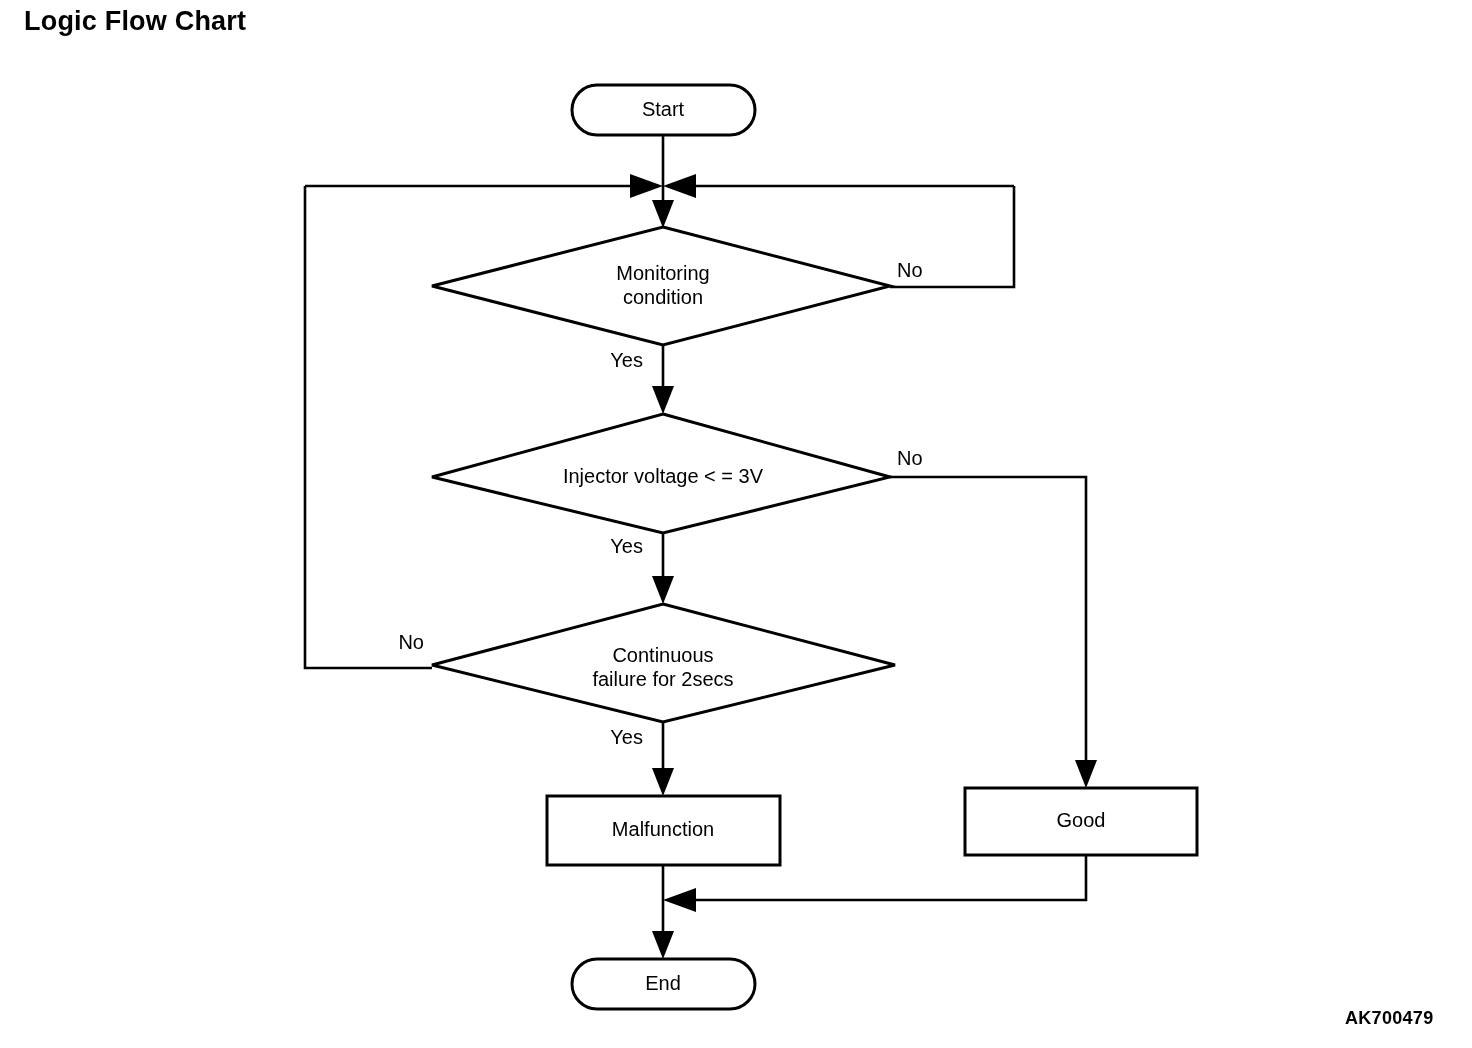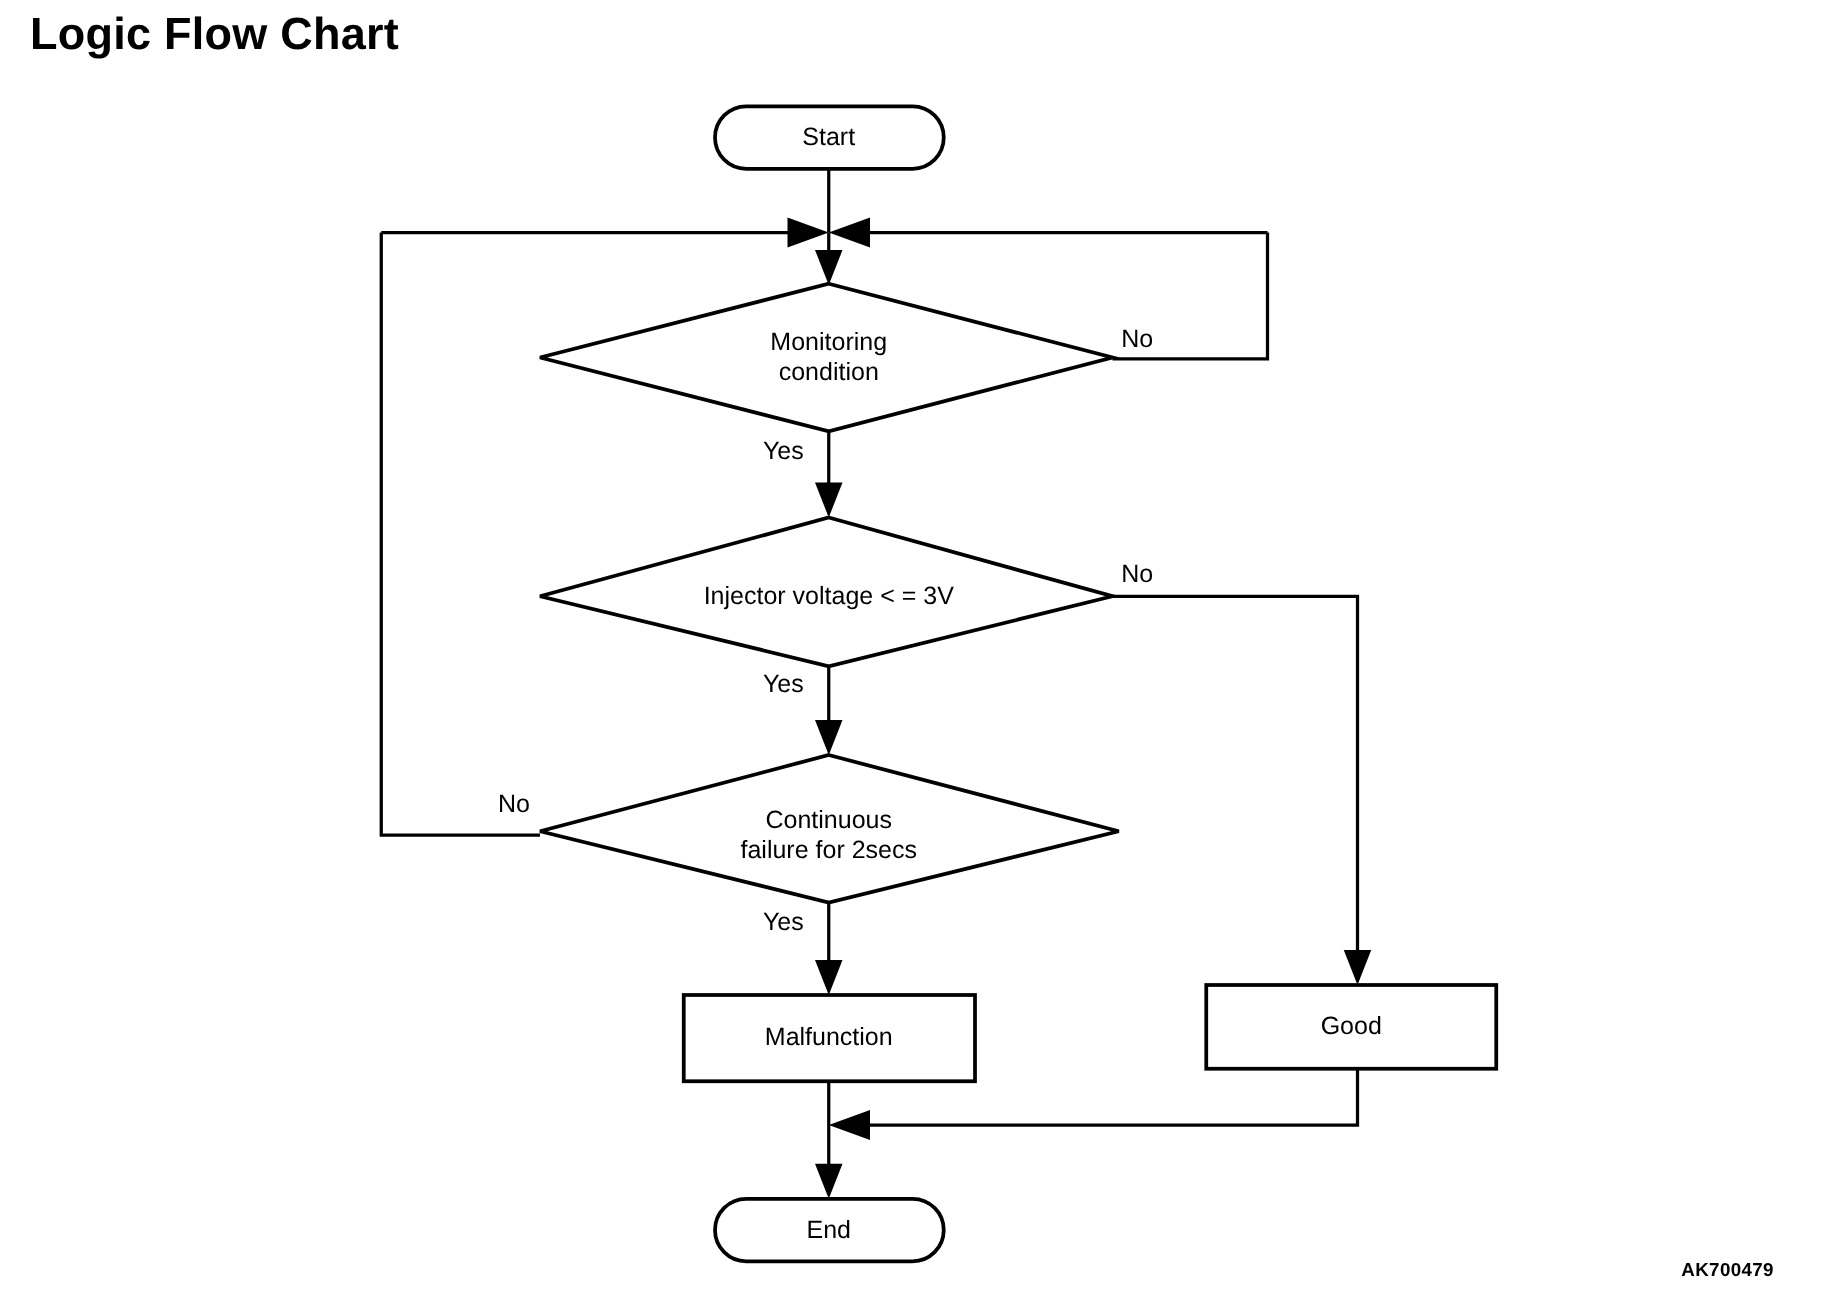--- a/index.html
+++ b/index.html
@@ -11,30 +11,30 @@
     width: 1472px;
     height: 1048px;
     font-family: "Liberation Sans", sans-serif;
     position: relative;
     overflow: hidden;
   }
   #page-title {
     position: absolute;
     left: 24px;
     top: 6px;
-    font-size: 36px;
+    font-size: 27px;
     font-weight: bold;
     color: #000000;
     letter-spacing: 0.2px;
   }
   #corner-code {
     position: absolute;
     left: 1345px;
     top: 1008px;
-    font-size: 15px;
+    font-size: 18px;
     font-weight: bold;
     color: #000000;
     letter-spacing: 0.3px;
   }
   #flow-svg {
     position: absolute;
     left: 0;
     top: 0;
     width: 1472px;
     height: 1048px;

